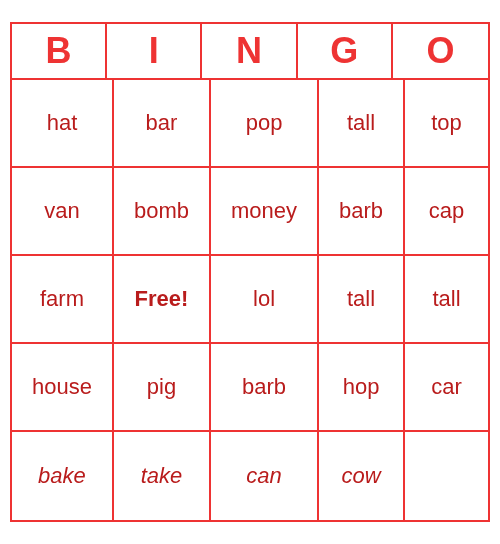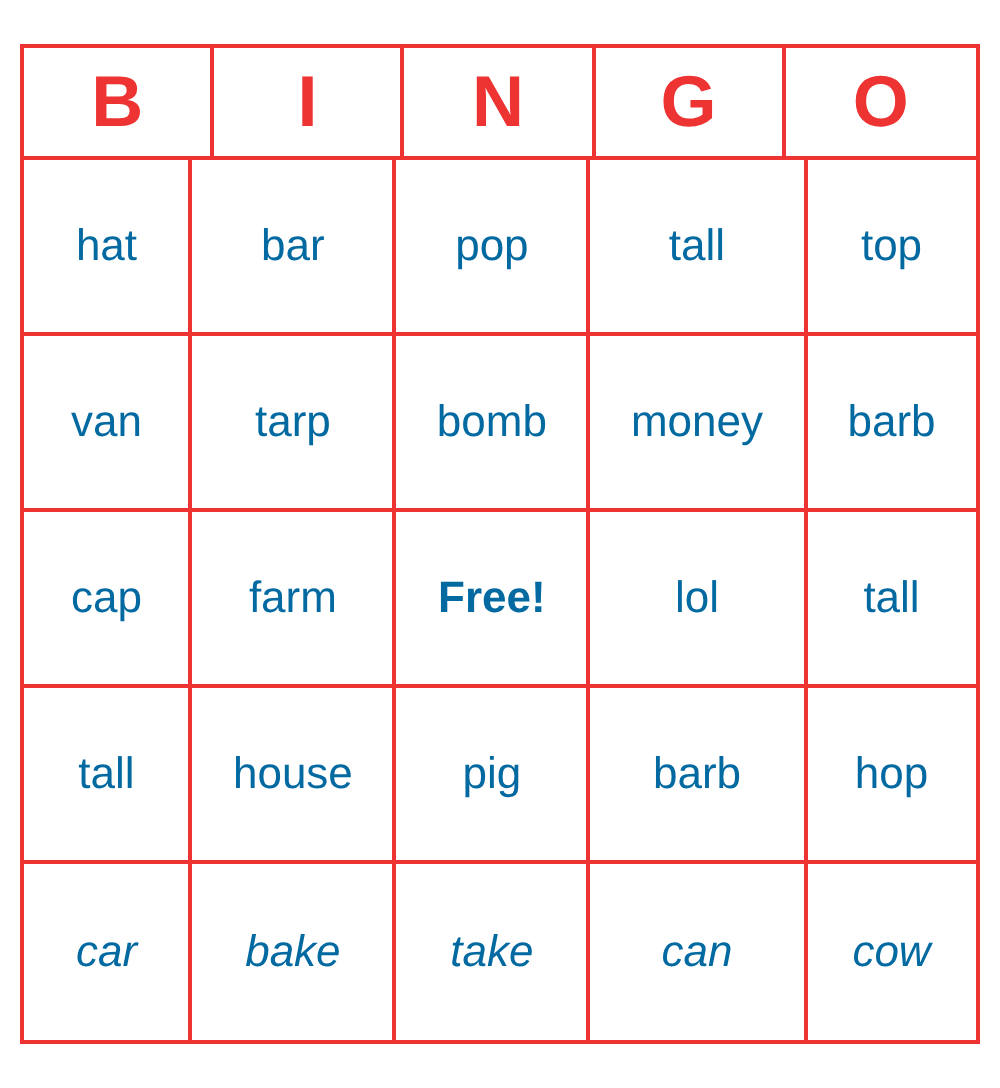--- a/index.html
+++ b/index.html
@@ -46,21 +46,21 @@
       display: grid;
       grid-template-columns: repeat(5, 1fr);
       grid-template-rows: repeat(5, 1fr);
     }
 
     .bingo-cell {
       border-right: 2px solid #e33;
       border-bottom: 2px solid #e33;
       text-align: center;
       font-size: 22px;
-      color: #0369a1;
+      color: #b91c1c;
       padding: 14px 20px;
       min-height: 88px;
       display: flex;
       align-items: center;
       justify-content: center;
     }
 
     .bingo-cell:nth-child(5n) {
       border-right: none;
     }
@@ -85,21 +85,20 @@
       <div class="bingo-header-cell">G</div>
       <div class="bingo-header-cell">O</div>
     </div>
   <div class="bingo-grid">
   <div class="bingo-cell">hat</div>
       <div class="bingo-cell">bar</div>
       <div class="bingo-cell">pop</div>
       <div class="bingo-cell">tall</div>
       <div class="bingo-cell">top</div>
       <div class="bingo-cell">van</div>
-      <div class="bingo-cell">tarp</div>
       <div class="bingo-cell">bomb</div>
       <div class="bingo-cell">money</div>
       <div class="bingo-cell">barb</div>
       <div class="bingo-cell">cap</div>
       <div class="bingo-cell">farm</div>
       <div class="bingo-cell free">Free!</div>
       <div class="bingo-cell">lol</div>
       <div class="bingo-cell">tall</div>
       <div class="bingo-cell">tall</div>
       <div class="bingo-cell">house</div>

